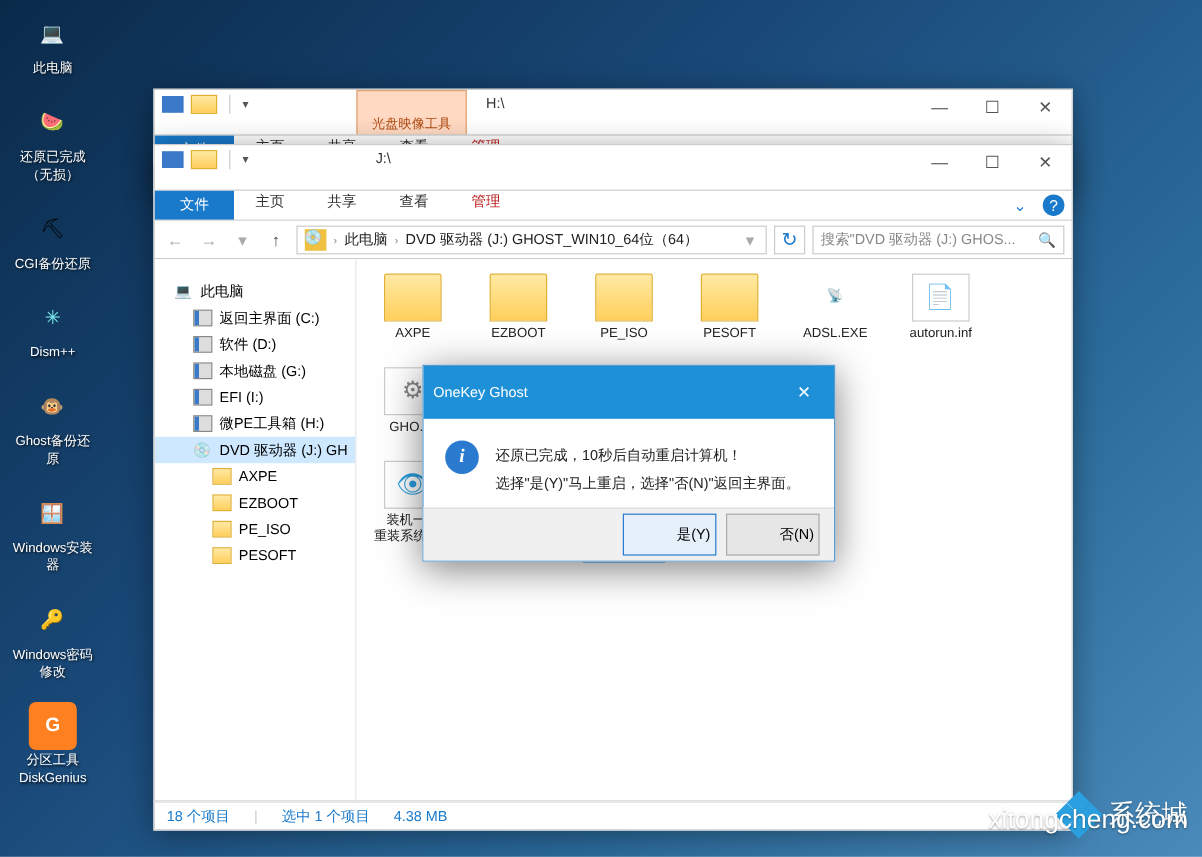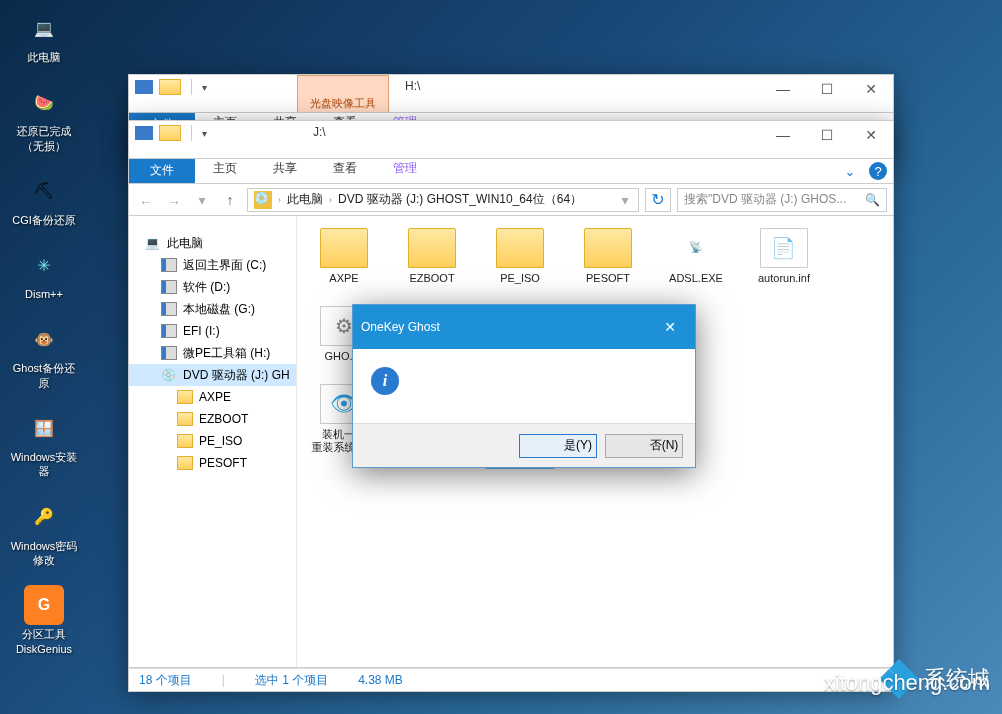--- a/index.html
+++ b/index.html
@@ -30,21 +30,21 @@
     .tool-tab { height: 38px; display: flex; flex-direction: column; align-items: center; justify-content: flex-start; padding: 0 12px; font-size: 11px; border: 1px solid transparent; }
     .tool-tab.orange { background: #ffd9c2; color: #b04a10; border-color: #e0a070; }
     .tool-tab.purple { background: #e4c6f0; color: #7a2a9a; border-color: #c090d0; }
     .tool-tab .t1 { font-size: 11px; margin-top: 20px; }
     .titlebar .path-title { flex: 1; font-size: 12px; color: #333; padding: 4px 16px 0; }
     .titlebar .winctrl { display: flex; height: 28px; }
     .titlebar .winctrl .btn { width: 44px; height: 28px; display: flex; align-items: center; justify-content: center; color: #555; font-size: 14px; }
     .ribbon { background: #fff; border: 1px solid #ccc; height: 26px; display: flex; align-items: flex-end; }
     .ribbon .tab { font-size: 12px; padding: 4px 18px 6px; color: #333; }
     .ribbon .tab.file { background: #1979ca; color: #fff; }
-    .ribbon .tabshadow { font-size: 12px; padding: 4px 18px 6px; color: #8b5cf6; }
+    .ribbon .tabshadow { font-size: 12px; padding: 4px 18px 6px; color: #b91c1c; }
     .ribbon .spacer { flex: 1; }
     .ribbon .rbtn { width: 26px; height: 24px; display: flex; align-items: center; justify-content: center; color: #1979ca; font-size: 13px; }
     .addrbar { height: 32px; background: #fff; border: 1px solid #ccc; border-top: none; display: flex; align-items: center; gap: 6px; padding: 0 6px; }
     .addrbar .nav { width: 22px; height: 22px; display: flex; align-items: center; justify-content: center; color: #aaa; font-size: 14px; }
     .addrbar .nav.enabled { color: #555; }
     .addrbar .crumb-box { flex: 1; height: 24px; border: 1px solid #ccc; display: flex; align-items: center; font-size: 12px; padding: 0 2px; }
     .addrbar .crumb-box .ic { width: 18px; height: 18px; background: #f0c040; margin: 0 4px; }
     .addrbar .crumb-box .crumb { padding: 0 4px; color: #222; }
     .addrbar .crumb-box .sep { color: #888; padding: 0 2px; font-size: 9px; }
     .addrbar .refresh { width: 26px; height: 24px; border: 1px solid #ccc; display: flex; align-items: center; justify-content: center; color: #1979ca; }
@@ -74,34 +74,34 @@
     .file .fi.eye { background: #fff; border: 1px solid #ccc; }
     .file .fi.eye::after { content: "👁"; font-size: 22px; color: #2aa0e0; }
     .file .fi.driver { background: #fff; border: 1px solid #ccc; }
     .file .fi.driver::after { content: "📊"; color: #2aa020; }
     .file .fi.install { background: #fff; border: 1px solid #ccc; }
     .file .fi.install::after { content: "↻"; color: #80c020; font-size: 22px; font-weight: bold; }
     .file .fi.blue-circle { background: #fff; border: 1px solid #ccc; }
     .file .fi.blue-circle::after { content: "◉"; color: #2080e0; font-size: 24px; }
     .file.sel { background: #cde8ff; outline: 1px solid #7ab8e8; }
     .file .fl { margin-top: 4px; color: #222; min-height: 26px; white-space: pre-wrap; }
-    .statusbar { height: 24px; border: 1px solid #ccc; border-top: 1px solid #e0e0e0; background: #fff; display: flex; align-items: center; font-size: 12px; color: #1979ca; padding: 0 10px; gap: 30px; }
+    .statusbar { height: 24px; border: 1px solid #ccc; border-top: 1px solid #e0e0e0; background: #fff; display: flex; align-items: center; font-size: 12px; color: #1979ca; padding: 0 10px; gap: 20px; }
     .statusbar .sep { color: #ccc; }
     
     .dialog { position: absolute; left: 352px; top: 304px; width: 344px; height: 164px;
       background: #fff; box-shadow: 0 6px 30px rgba(0,0,0,.5); display: flex; flex-direction: column;
       border: 1px solid #5a9ad0;
     }
     .dialog .dlgtitle { height: 44px; background: #1e90d8; color: #fff; font-size: 12px; padding: 0 8px; display: flex; align-items: center; }
     .dialog .dlgtitle .x { margin-left: auto; width: 34px; text-align: center; font-size: 14px; }
     .dialog .dlgbody { flex: 1; display: flex; padding: 18px 18px 0; gap: 14px; align-items: flex-start; }
     .dialog .dlgicon { width: 28px; height: 28px; border-radius: 50%; background: #2a7ad0; color: #fff; font-weight: bold; display: flex; align-items: center; justify-content: center; font-size: 16px; font-style: italic; font-family: serif; flex-shrink: 0; }
     .dialog .dlgtext { font-size: 12px; color: #222; line-height: 2; }
     .dialog .dlgbtns { height: 44px; background: #f0f0f0; display: flex; align-items: center; justify-content: flex-end; gap: 8px; padding: 0 12px; border-top: 1px solid #ddd; }
-    .dialog .dbtn { min-width: 78px; height: 24px; background: #e6e6e6; border: 1px solid #aaa; font-size: 12px; display: flex; align-items: center; justify-content: center; padding-left: 40px; }
+    .dialog .dbtn { min-width: 78px; height: 35px; background: #e6e6e6; border: 1px solid #aaa; font-size: 12px; display: flex; align-items: center; justify-content: center; padding-left: 40px; }
     .dialog .dbtn.primary { border: 1px solid #2a7ad0; background: #e6f0fa; }
     
     .watermark { position: absolute; right: 12px; bottom: 18px; color: #fff; font-size: 22px; display: flex; align-items: center; gap: 8px; text-shadow: 0 1px 2px rgba(0,0,0,.4); }
     .watermark .logo { width: 34px; height: 34px; position: relative; }
     .watermark .logo .d { position: absolute; width: 14px; height: 14px; background: #2aa0e0; transform: rotate(45deg); }
     .watermark .logo .d1 { left: 10px; top: 0; }
     .watermark .logo .d2 { left: 0; top: 10px; }
     .watermark .logo .d3 { left: 20px; top: 10px; }
     .watermark .logo .d4 { left: 10px; top: 20px; }
   </style>
@@ -335,20 +335,24 @@
     </div>
   </div>
 
   <div class="dialog">
     <div class="dlgtitle">
       <span>OneKey Ghost</span>
       <span class="x">✕</span>
     </div>
     <div class="dlgbody">
       <div class="dlgicon">i</div>
+      <div class="dlgtext">
+        <div>还原已完成，10秒后自动重启计算机！</div>
+        <div>选择"是(Y)"马上重启，选择"否(N)"返回主界面。</div>
+      </div>
     </div>
     <div class="dlgbtns">
       <div class="dbtn primary">是(Y)</div>
       <div class="dbtn">否(N)</div>
     </div>
   </div>
 
   <div class="watermark">
     <div class="logo">
       <div class="d d1"></div>

